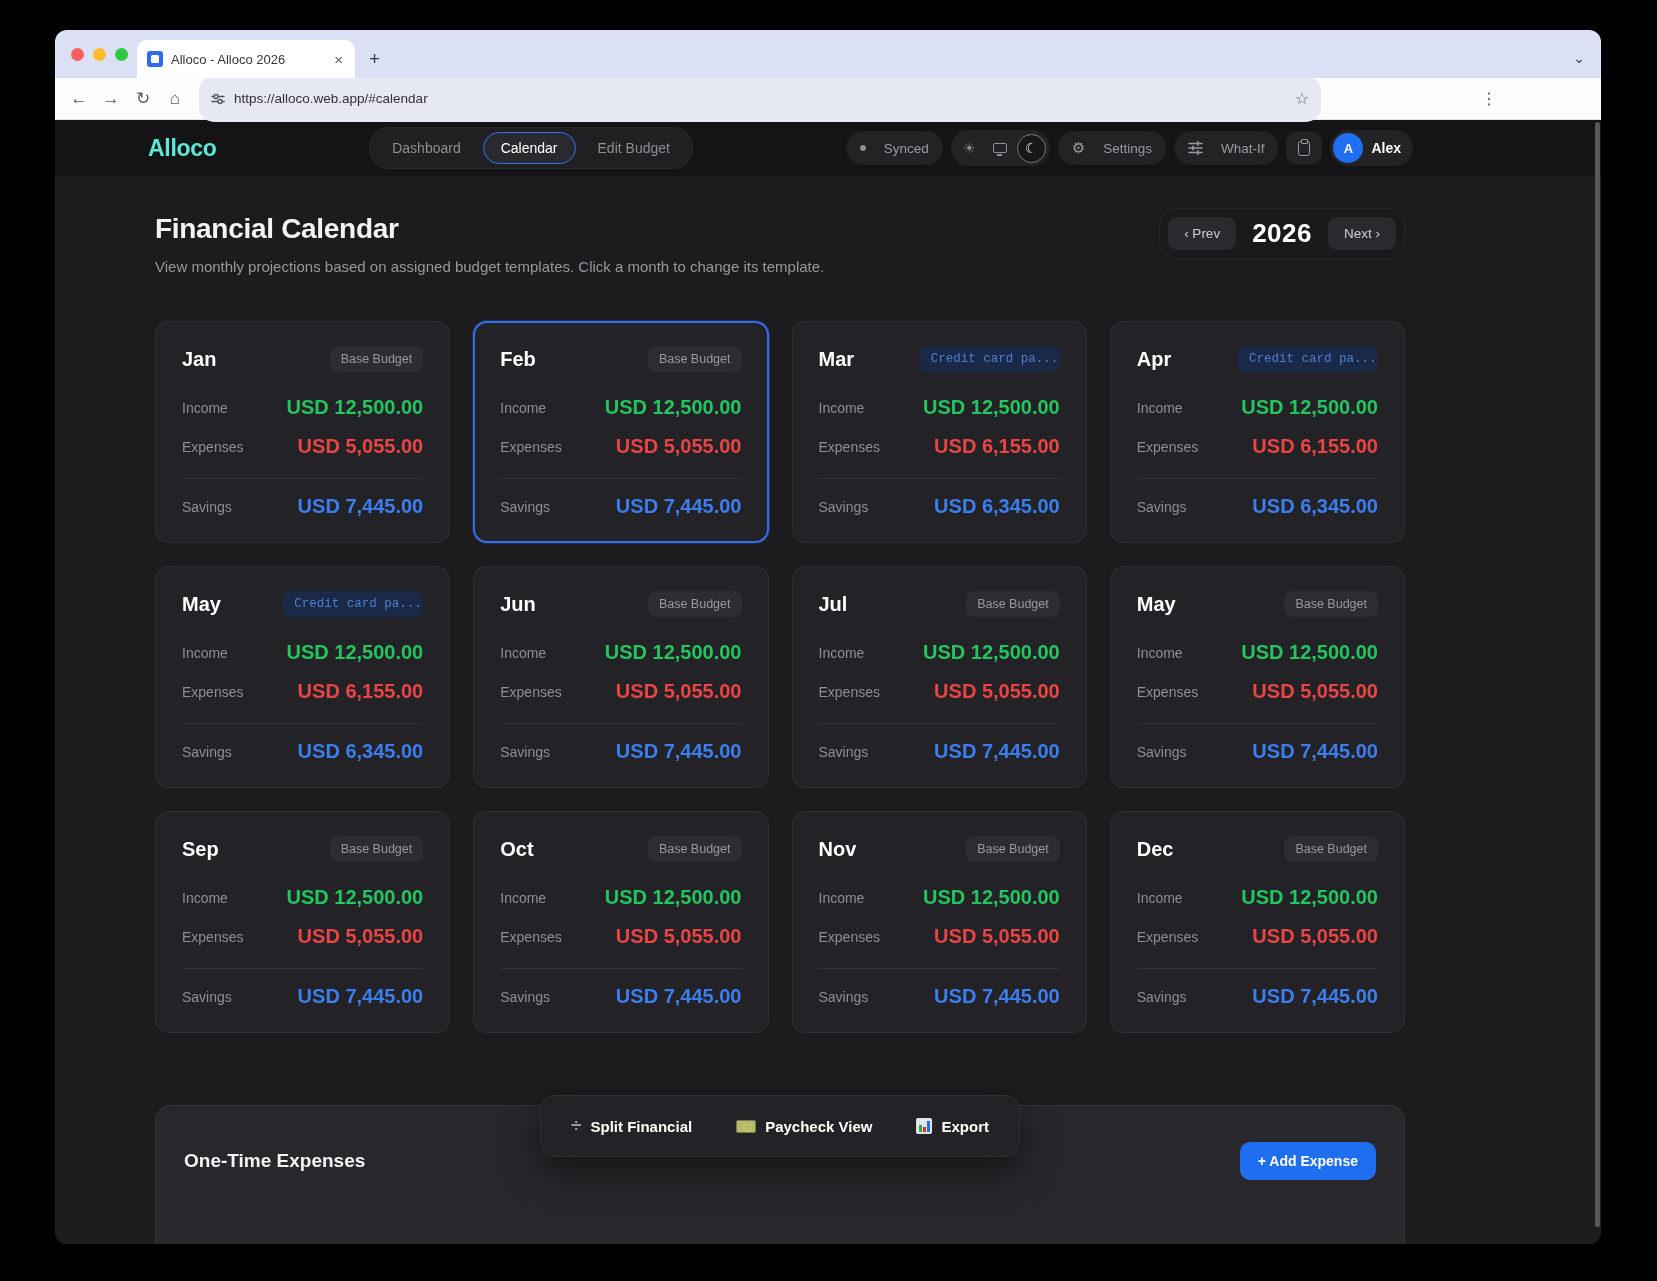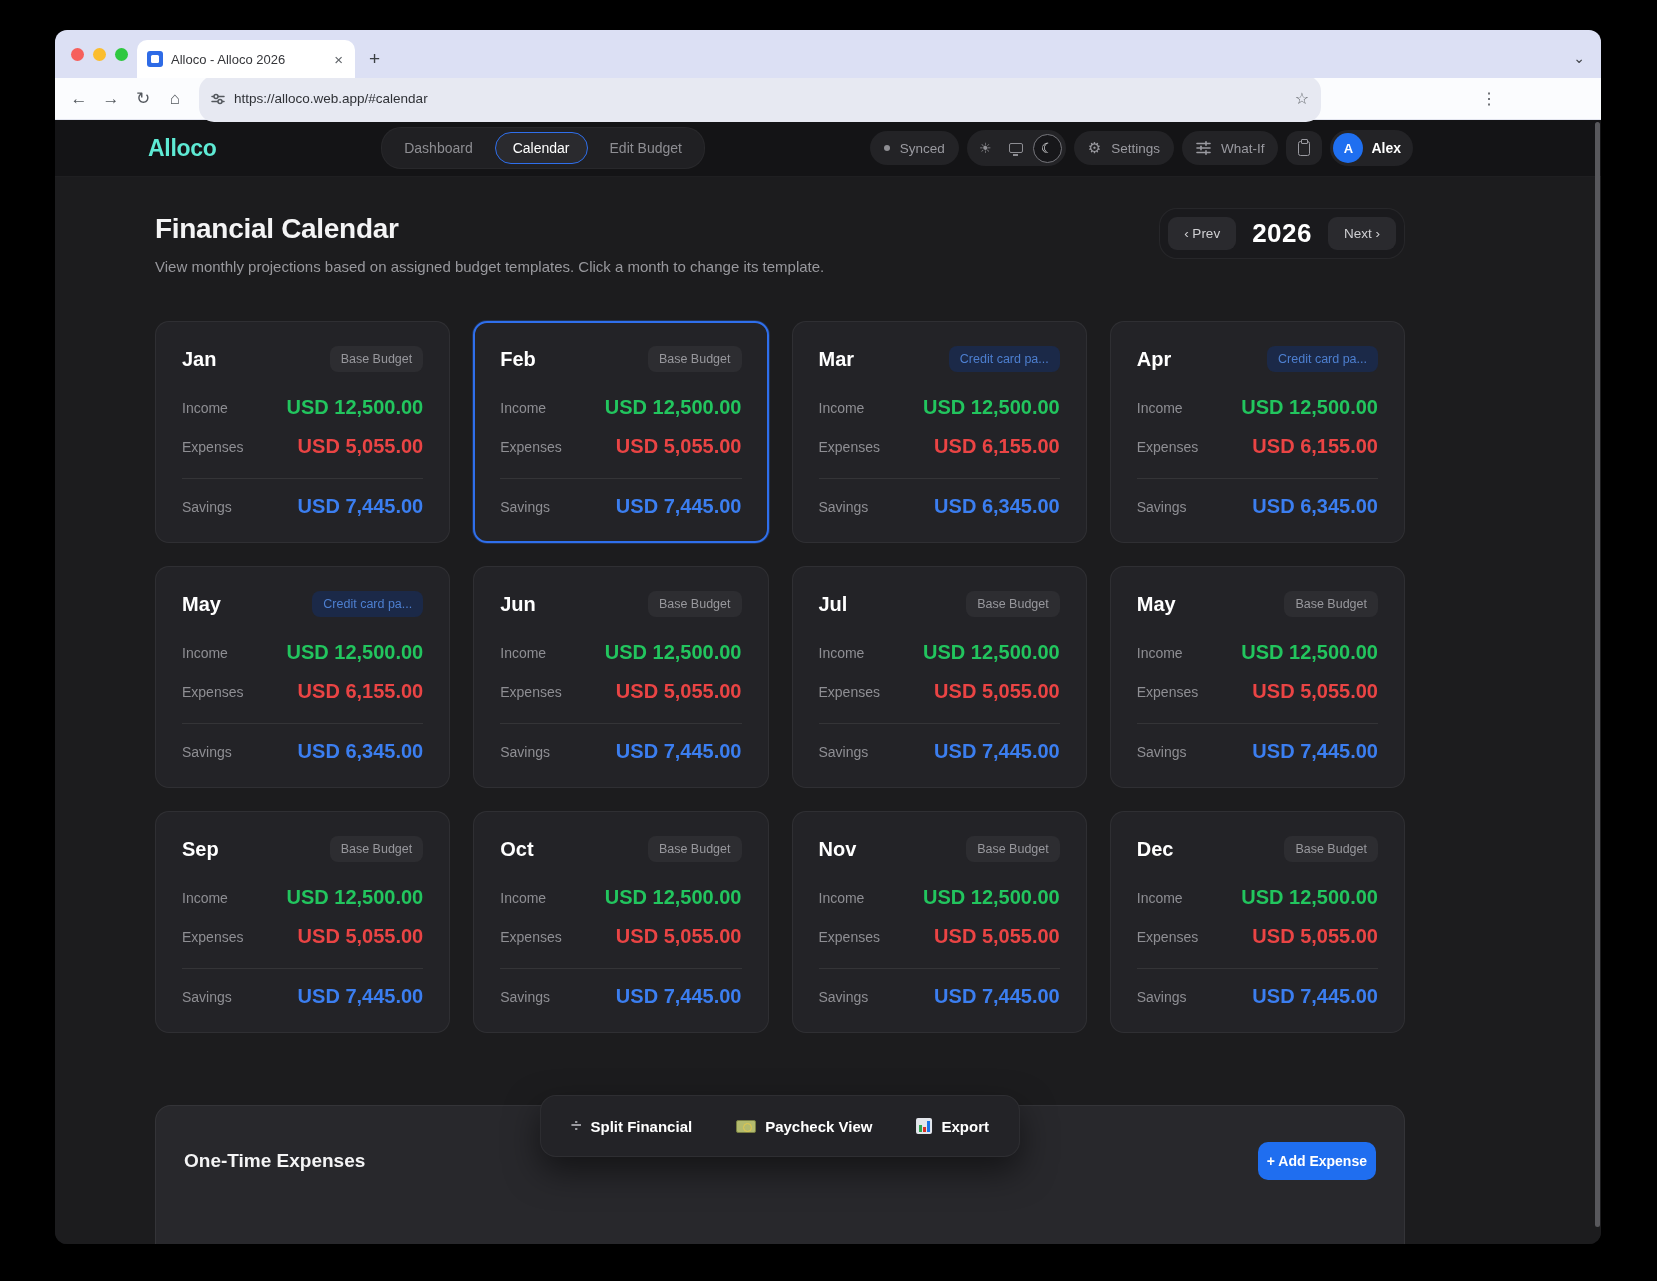--- a/index.html
+++ b/index.html
@@ -34,21 +34,21 @@
   .menu-dots { margin-left:auto; margin-right:96px; color:#54585e; font-size:16px; }
 
   
   .appnav { height:57px; background:#141416; border-bottom:1px solid rgba(255,255,255,0.05);
             display:flex; align-items:center; justify-content:space-between; padding:0 188px 0 93px; }
   .logo { font-size:23px; font-weight:bold; color:#5eead4; letter-spacing:-0.3px; }
   .segment { background:#202023; border:1px solid rgba(255,255,255,0.04); border-radius:20px; padding:4px; display:flex; gap:4px; }
   .seg-btn { padding:7px 17px; border-radius:16px; font-size:14px; color:#8e8e93; border:1.5px solid transparent; }
   .seg-btn.active { background:#2a2a2e; color:#fff; border-color:#2f6fec; }
   .nav-right { display:flex; align-items:center; gap:8px; }
-  .pill { background:#232326; border-radius:18px; height:34px; display:flex; align-items:center; gap:10px;
+  .pill { background:#232326; border-radius:18px; height:34px; display:flex; align-items:center; gap:18px;
           padding:0 14px; color:#9a9aa0; font-size:13.5px; }
   .sync-dot { width:6px; height:6px; border-radius:50%; background:#8e8e93; }
   .theme-group { background:#232326; border-radius:18px; height:36px; display:flex; align-items:center; padding:0 4px; gap:2px; }
   .theme-opt { width:29px; height:29px; border-radius:50%; display:flex; align-items:center; justify-content:center; color:#8e8e93; font-size:14px; }
   .theme-opt.active { background:#17171a; border:1.5px solid #76767c; color:#e8e8ea; }
   .mon-icon { width:14px; height:10px; border:1.5px solid #8e8e93; border-radius:2px; position:relative; }
   .mon-icon::after { content:""; position:absolute; left:3px; bottom:-4px; width:5px; height:2px; background:#8e8e93; }
   .gear { font-size:15px; }
   .clip-btn { width:36px; height:34px; background:#232326; border-radius:12px; display:flex; align-items:center; justify-content:center; }
   .clip-icon { width:12px; height:15px; border:1.5px solid #9a9aa0; border-radius:2.5px; position:relative; }
@@ -69,21 +69,21 @@
   .year-btn { background:#2a2a2e; border-radius:9px; padding:9px 16px; font-size:13.5px; color:#cfcfd2; }
   .year-label { font-size:26px; font-weight:bold; color:#fff; letter-spacing:0.5px; }
 
   .grid { margin-top:46px; display:grid; grid-template-columns:repeat(4,1fr); gap:23px; }
   .mcard { background:#232327; border:1px solid rgba(255,255,255,0.06); border-radius:14px; height:222px; padding:24px 26px; }
   .mcard.selected { border:2px solid #2f6fec; padding:23px 25px; box-shadow:0 0 0 1px rgba(47,111,236,0.25); }
   .m-head { display:flex; justify-content:space-between; align-items:center; }
   .m-name { font-size:20px; font-weight:bold; color:#fff; }
   .m-badge { font-size:12.5px; padding:6px 11px; border-radius:8px; max-width:140px; white-space:nowrap; overflow:hidden; }
   .badge-default { background:#2d2d31; color:#98989d; }
-  .badge-credit { background:#1b2948; color:#4d7fd0; }
+  .badge-credit { background:#1b2948; color:#4d7fd0;font-family:Liberation Mono, monospace; }
   .m-row { display:flex; justify-content:space-between; align-items:center; margin-top:16px; }
   .m-row.first { margin-top:24px;gap:40px; }
   .m-label { font-size:14px; color:#8e8e93; }
   .m-val { font-size:20px; font-weight:bold; }
   .v-income { color:#22c55e; }
   .v-expenses { color:#ea4444; }
   .v-savings { color:#3b7ef0; }
   .m-div { height:1px; background:rgba(255,255,255,0.08); margin:20px 0 4px; }
 
   
@@ -96,21 +96,21 @@
   .note-icon { width:20px; height:13px; background:#b3ba6d; border:1px solid #767d42; border-radius:2px; position:relative; }
   .note-icon::after { content:""; position:absolute; left:6px; top:2px; width:7px; height:7px; border:1.5px solid #e4c84e; border-radius:50%; }
   .chart-icon { width:16px; height:16px; background:#e3e6ec; border-radius:2px; position:relative; }
   .chart-icon i { position:absolute; bottom:2px; width:3px; display:block; }
   .chart-icon .b1 { left:2.5px; height:7px; background:#2ea44f; }
   .chart-icon .b2 { left:6.5px; height:5px; background:#d93025; }
   .chart-icon .b3 { left:10.5px; height:11px; background:#1a73e8; }
   .onetime-card { background:#28282c; border:1px solid rgba(255,255,255,0.06); border-radius:16px; height:190px;
                   padding:36px 28px 0; display:flex; justify-content:space-between; align-items:flex-start; }
   .onetime-title { font-size:19px; font-weight:bold; color:#f4f4f5; padding-top:8px; }
-  .add-btn { background:#1f6ef0; color:#fff; font-size:14px; font-weight:600; border-radius:10px; padding:11px 9px; }
+  .add-btn { background:#1f6ef0; color:#fff; font-size:14px; font-weight:600; border-radius:10px; padding:11px 18px; }
 
   .scroll-thumb { position:absolute; right:1px; top:92px; width:5px; height:1105px; background:#58585c; border-radius:3px; z-index:60; }
 </style>
 </head>
 <body>
 
 <div class="window">
 
   <div class="tabstrip">
     <div class="lights">

